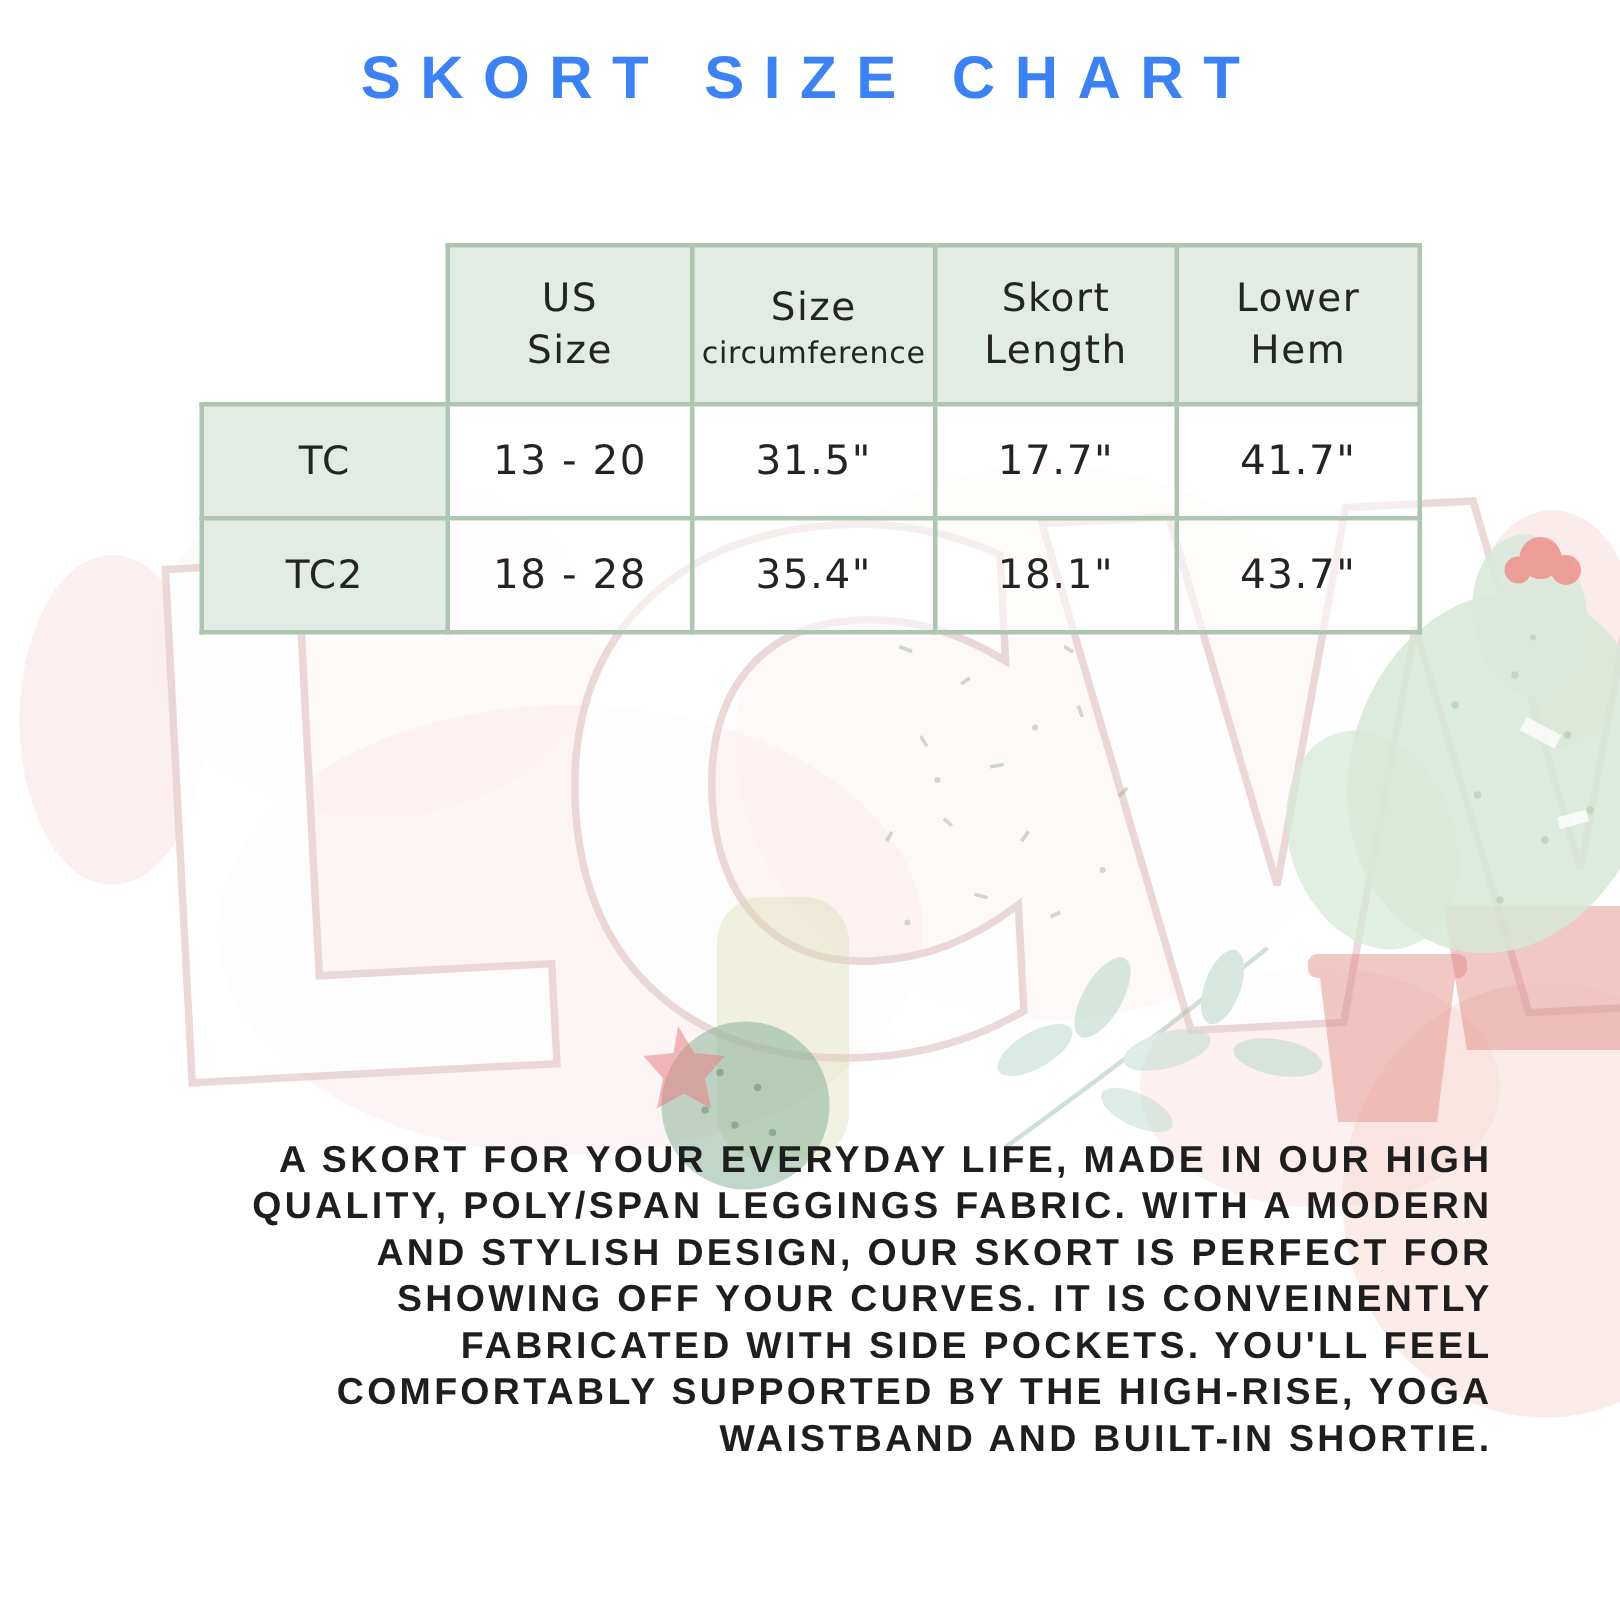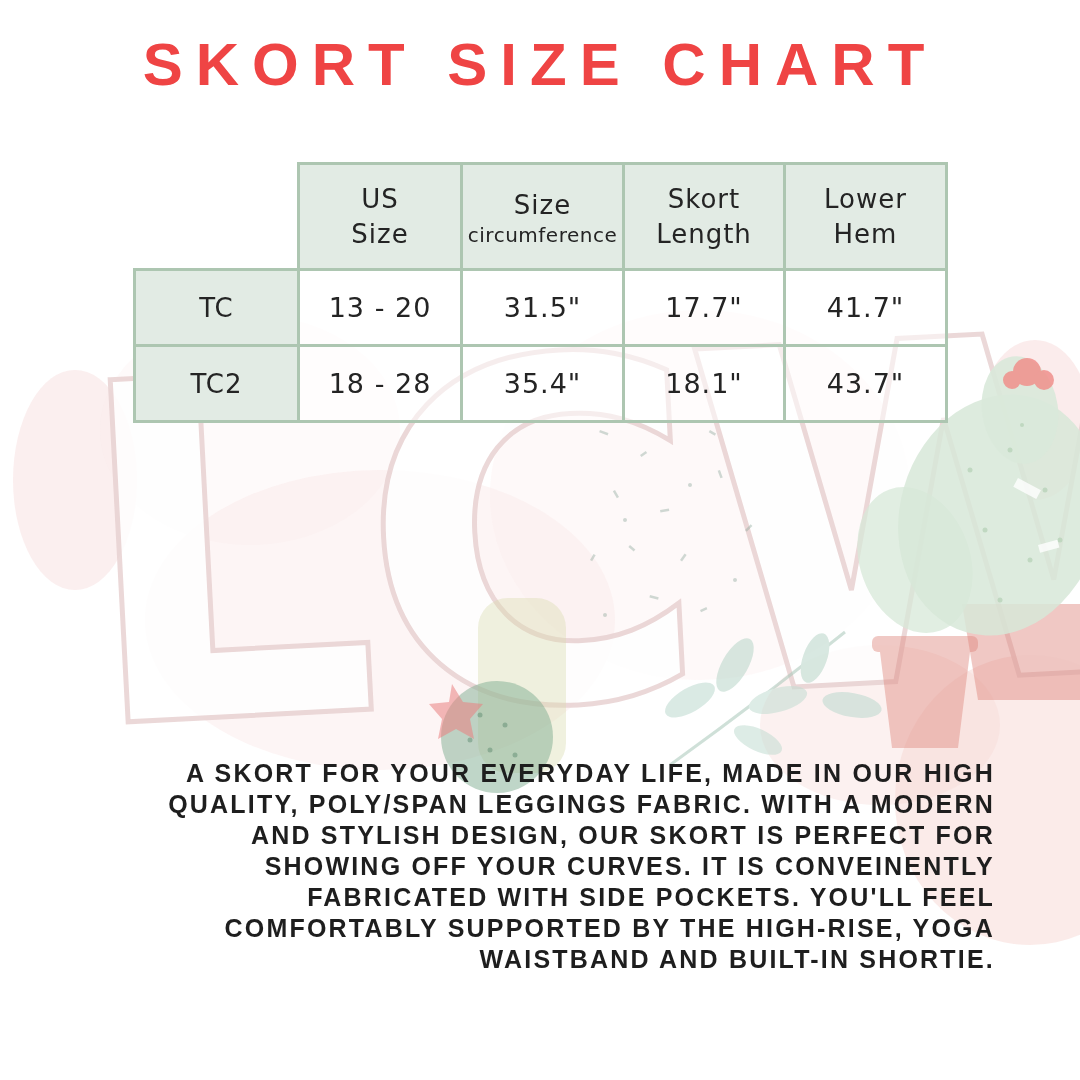--- a/index.html
+++ b/index.html
@@ -5,21 +5,21 @@
   html,body{margin:0;padding:0;background:#ffffff;}
   .canvas{
     position:relative;width:1080px;height:1080px;background:#ffffff;overflow:hidden;
     font-family:"DejaVu Sans",sans-serif;color:var(--ink,#1c1c1c);
     --ink:#1c1c1c;--cell-mint:#e2ebe4;--grid-border:#adc6b1;
   }
   .decor{position:absolute;inset:0;}
   .title{
     position:absolute;top:30px;left:0;width:100%;margin:0;text-align:center;
     font-family:"Liberation Sans","DejaVu Sans",sans-serif;font-weight:700;
-    font-size:60px;letter-spacing:13px;color:#ef4444;white-space:nowrap;
+    font-size:40px;letter-spacing:13px;color:#3b82f6;white-space:nowrap;
   }
   table.size-table{
     position:absolute;left:133px;top:162px;border-collapse:collapse;table-layout:fixed;
   }
   .size-table th,.size-table td{
     border:3px solid var(--grid-border);text-align:center;vertical-align:middle;
     padding:0;font-weight:400;color:#242424;
   }
   .size-table td.corner{border:none;background:transparent;}
   .size-table th.head,.size-table th.rowlabel{background:var(--cell-mint);}

